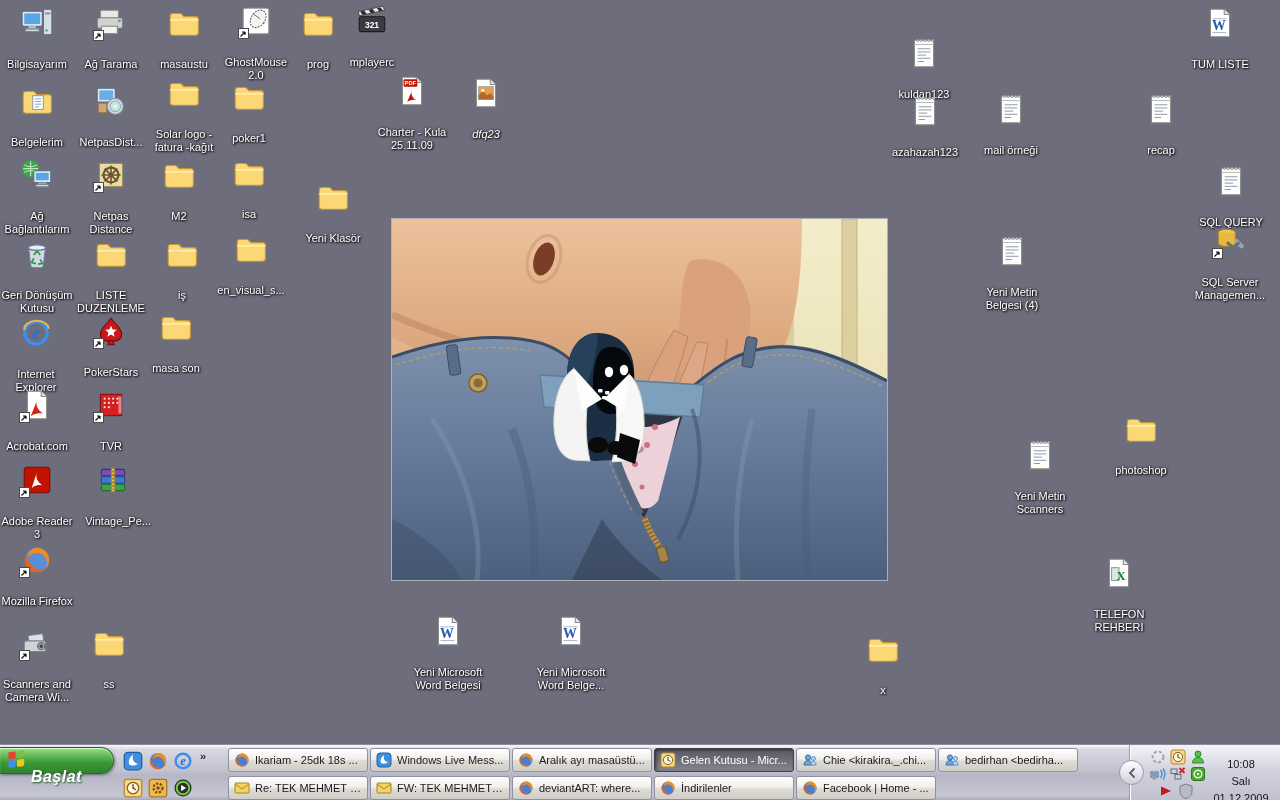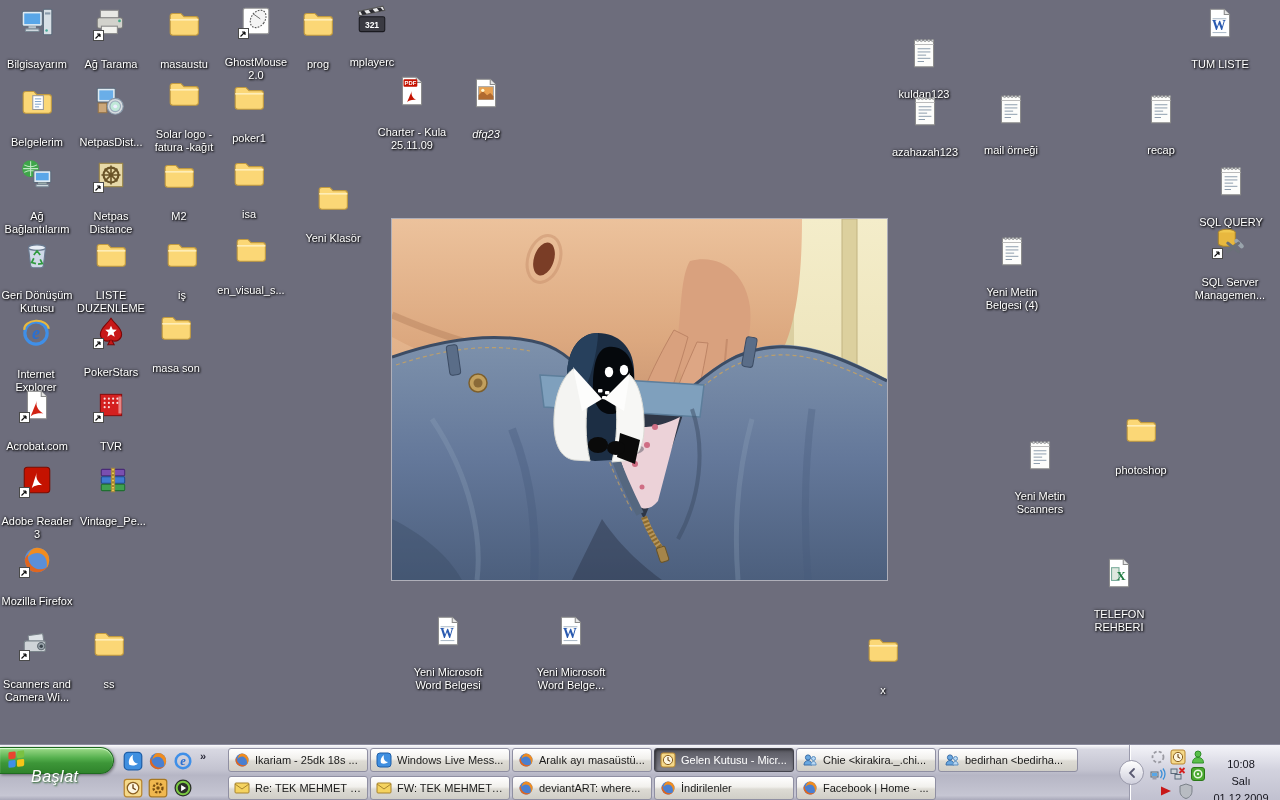--- a/index.html
+++ b/index.html
@@ -17,21 +17,21 @@
   #photo{position:absolute;left:392px;top:219px;width:495px;height:361px;
          outline:1px solid rgba(230,230,235,.55);}
   
   #taskbar{position:absolute;left:0;top:744px;width:1280px;height:56px;
      background:linear-gradient(#fbfbfd,#d8d8e2 8%,#c3c3d0 45%,#b6b6c5 55%,#c6c6d3 92%,#a9a9ba);
      border-top:1px solid #8a8a9c;box-sizing:border-box;}
   #start{position:absolute;left:0;top:2px;width:114px;height:27px;border-radius:0 14px 14px 0;
      background:linear-gradient(#9edb8a,#55b04e 40%,#3d9638 60%,#2f842c);
      border:1px solid #1f6b20;border-left:none;box-shadow:inset 0 1px 1px #d8ffd2,1px 1px 3px rgba(0,0,0,.45);
      display:flex;align-items:center;gap:5px;padding-left:7px;box-sizing:border-box;cursor:pointer;}
-  #start .slabel{color:#fff;font-weight:normal;font-style:italic;font-size:16px;
+  #start .slabel{color:#fff;font-weight:bold;font-style:italic;font-size:16px;
      text-shadow:1px 1px 2px #1a5c1a;letter-spacing:.5px;margin-top:32px;}
   .ql{position:absolute;display:flex;gap:5px;}
   #ql1{left:123px;top:6px;} #ql2{left:123px;top:33px;}
   .qli{width:20px;height:20px;cursor:pointer;}
   .qli svg{width:20px;height:20px;display:block;}
   #chev{position:absolute;left:198px;top:744px;font-size:11px;font-weight:bold;color:#2b2b3a;
      cursor:pointer;top:5px;}
   #chev{left:200px;}
   .btnrow{position:absolute;left:228px;display:flex;gap:2px;}
   #row1{top:3px;} #row2{top:31px;}
@@ -639,21 +639,21 @@
             <path d="M16 9c-2 5 1 9 5 12-4-1-9 1-10 3 1-3 3-10 5-15z" fill="#fff"></path>
           </svg>
           <div class="sc">
             <svg viewBox="0 0 9 9" width="9" height="9">
               <path d="M1.5 7.5L6 3M6 3H3M6 3v3" stroke="#111" stroke-width="1.2" fill="none"></path>
             </svg>
           </div>
         </div>
         <div class="dicon-label">Adobe Reader 3</div>
       </div>
-      <div class="dicon" style="left: 75px; top: 463px;">
+      <div class="dicon" style="left: 75px; top: 463px; text-align: right;">
         <div class="dicon-img">
           <svg viewBox="0 0 32 32" width="34" height="34">
             <rect x="5" y="6" width="22" height="6" rx="1" fill="#7a4fb0" stroke="#4a2a78"></rect>
             <rect x="5" y="13" width="22" height="6" rx="1" fill="#3f7ad0" stroke="#1f4a90"></rect>
             <rect x="5" y="20" width="22" height="6" rx="1" fill="#3fa050" stroke="#1f7030"></rect>
             <rect x="14.5" y="5" width="3" height="22" fill="#e8c84f" stroke="#a8883f"></rect>
             <path d="M16 7v18" stroke="#6a5010" stroke-width="1" stroke-dasharray="2 1.4"></path>
           </svg>
         </div>
         <div class="dicon-label">Vintage_Pe...</div>

